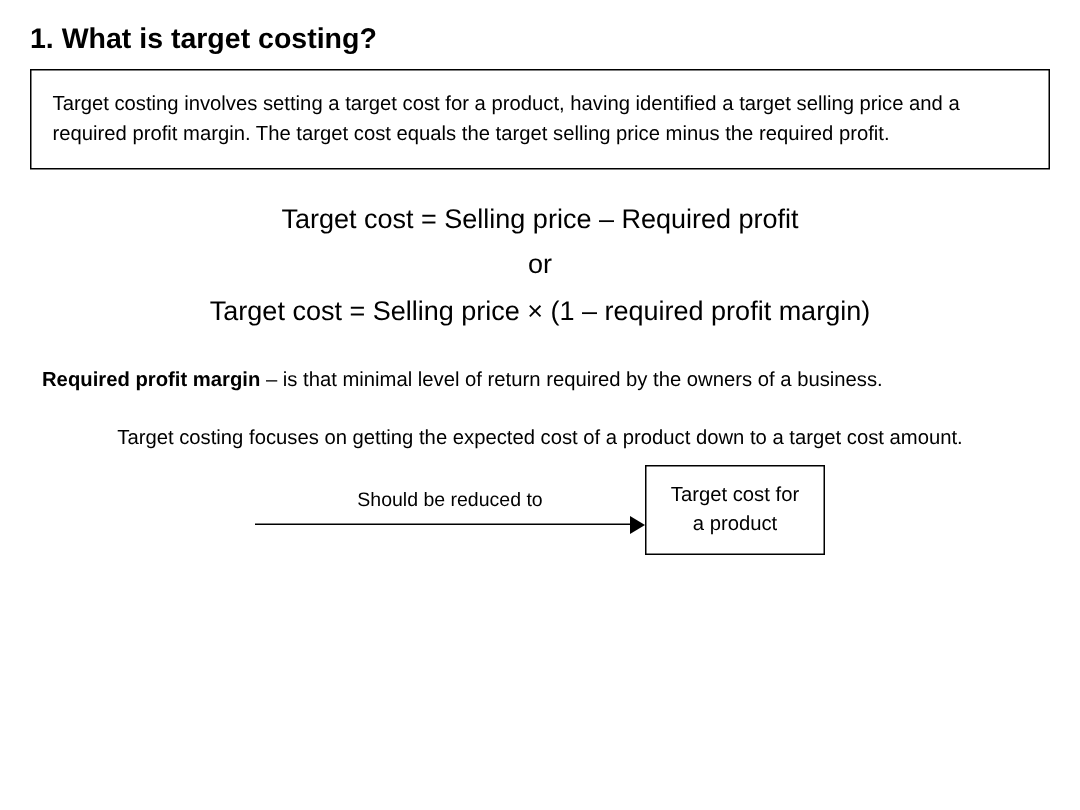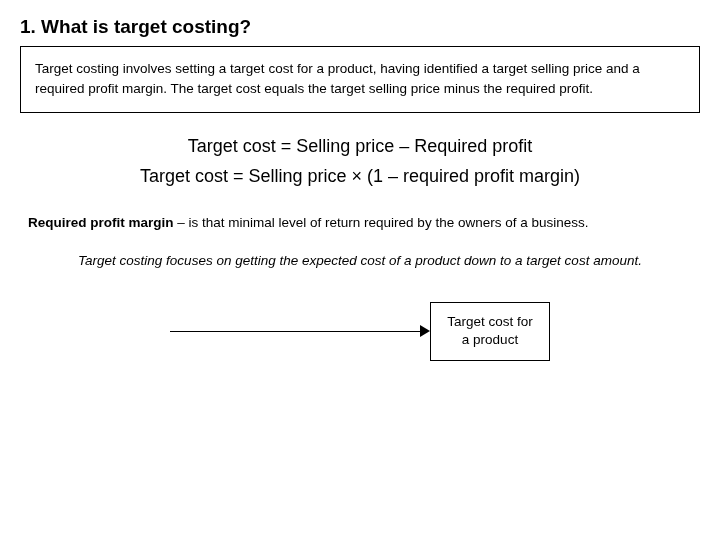--- a/index.html
+++ b/index.html
@@ -48,23 +48,22 @@
       font-size: 13.5px;
       line-height: 1.6;
       padding: 0 8px;
     }
 
     .desc-term {
       font-weight: bold;
     }
 
     .italic-note {
-      font-style: italic;
       text-align: center;
-      margin-bottom: 30px;
+      margin-bottom: 8px;
       font-size: 13.5px;
       line-height: 1.5;
       padding: 0 8px;
     }
 
     .diagram-row {
       display: flex;
       align-items: center;
       justify-content: center;
       gap: 0;
@@ -120,36 +119,38 @@
 <body>
 
 <p class="page-title">1. What is target costing?</p>
 
 <div class="definition-box">
   <span>Target costing involves setting a target cost for a product, having identified a target selling price and a required profit margin. The target cost equals the target selling price minus the required profit.</span>
 </div>
 
 <div class="formula-section">
   <span class="formula-line">Target cost = Selling price – Required profit</span>
+  <span class="formula-line">or</span>
   <span class="formula-line">Target cost = Selling price × (1 – required profit margin)</span>
 </div>
 
 <div class="descriptions">
   <p>
     <span class="desc-term">Required profit margin</span><span> – is that minimal level of return required by the owners of a business.</span>
   </p>
 </div>
 
 <div class="italic-note">
   <span>Target costing focuses on getting the expected cost of a product down to a target cost amount.</span>
 </div>
 
 <div class="diagram-row">
 
   <div class="arrow-label-container">
+    <span class="arrow-text">Should be reduced to</span>
     <div class="arrow-line">
       <div class="arrow-shaft"></div>
       <div class="arrow-head"></div>
     </div>
   </div>
 
   <div class="diagram-box">
     <span>Target cost for<br>a product</span>
   </div>
 </div>

